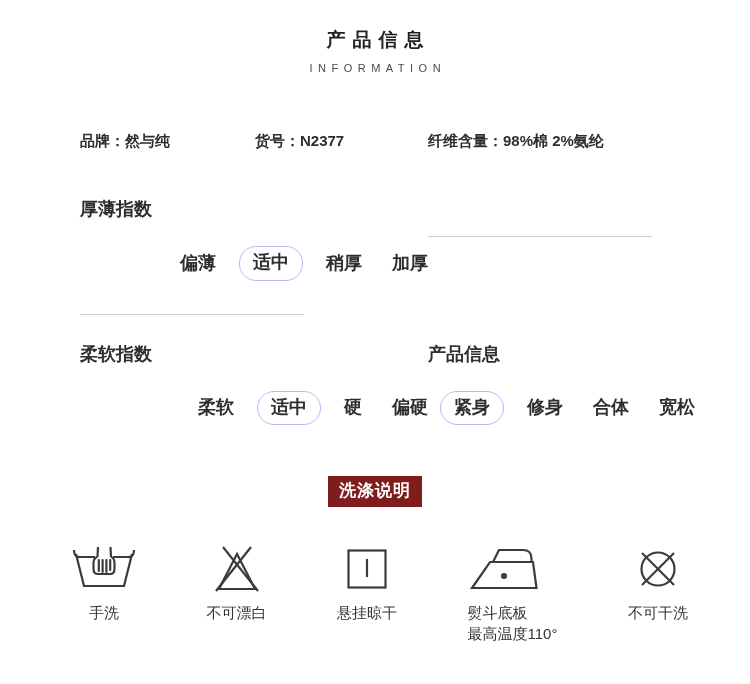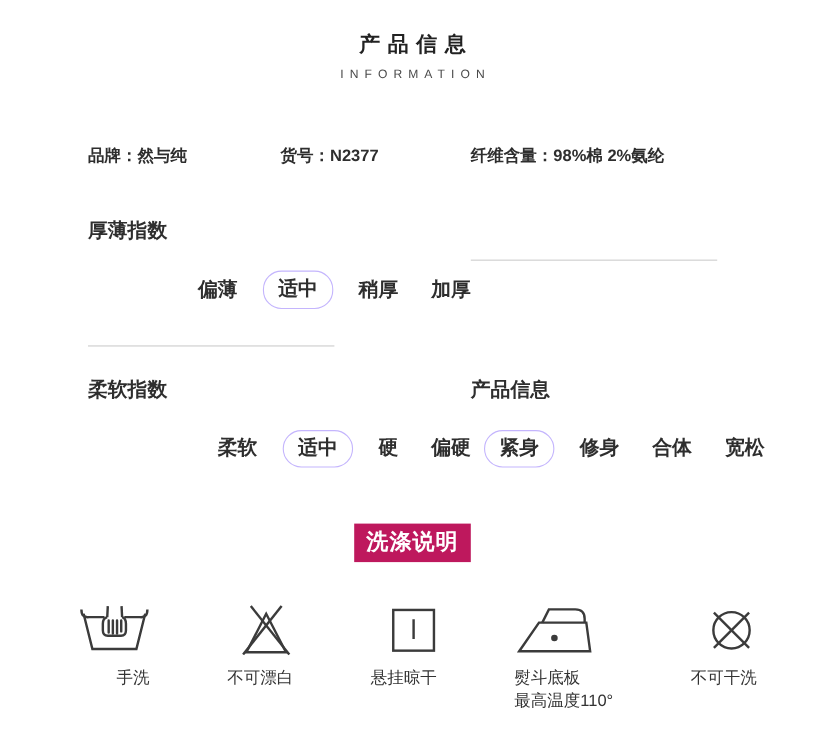--- a/index.html
+++ b/index.html
@@ -49,31 +49,31 @@
   .opt { white-space: nowrap; }
   .opt.pill {
     border: 1px solid #c4b5fd; border-radius: 17px;
     padding: 5px 13px 6px; margin: -6px -7px;
   }
   .divider { width: 224px; height: 1px; background: #cccccc; margin-top: 39px; }
 
   
   .badge-row { margin-top: 57px; display: flex; justify-content: center; }
   .badge {
-    background: #be185d; color: #ffffff;
-    font-size: 20px; font-weight: 700; letter-spacing: 1px;
+    background: #7f1d1d; color: #ffffff;
+    font-size: 17px; font-weight: 700; letter-spacing: 1px;
     padding: 3px 11px 5px;
   }
 
   
   .wash-row {
     margin: 38px 62px 0 72px;
     display: flex; justify-content: space-between; align-items: flex-start;
   }
-  .wash-item { display: flex; flex-direction: column; align-items: flex-end; }
+  .wash-item { display: flex; flex-direction: column; align-items: center; }
   .wash-item.left-align { align-items: flex-start; }
   .icon-box { height: 48px; display: flex; align-items: center; }
   .icon-box svg { display: block; }
   .wash-label {
     margin-top: 9px; font-size: 15px; color: #333333;
     line-height: 1.4; text-align: center; font-weight: 500;
   }
   .wash-item.left-align .wash-label { text-align: left; }
   .stroke { stroke: #3b3b3b; fill: none; stroke-width: 2.2; }
 </style>

